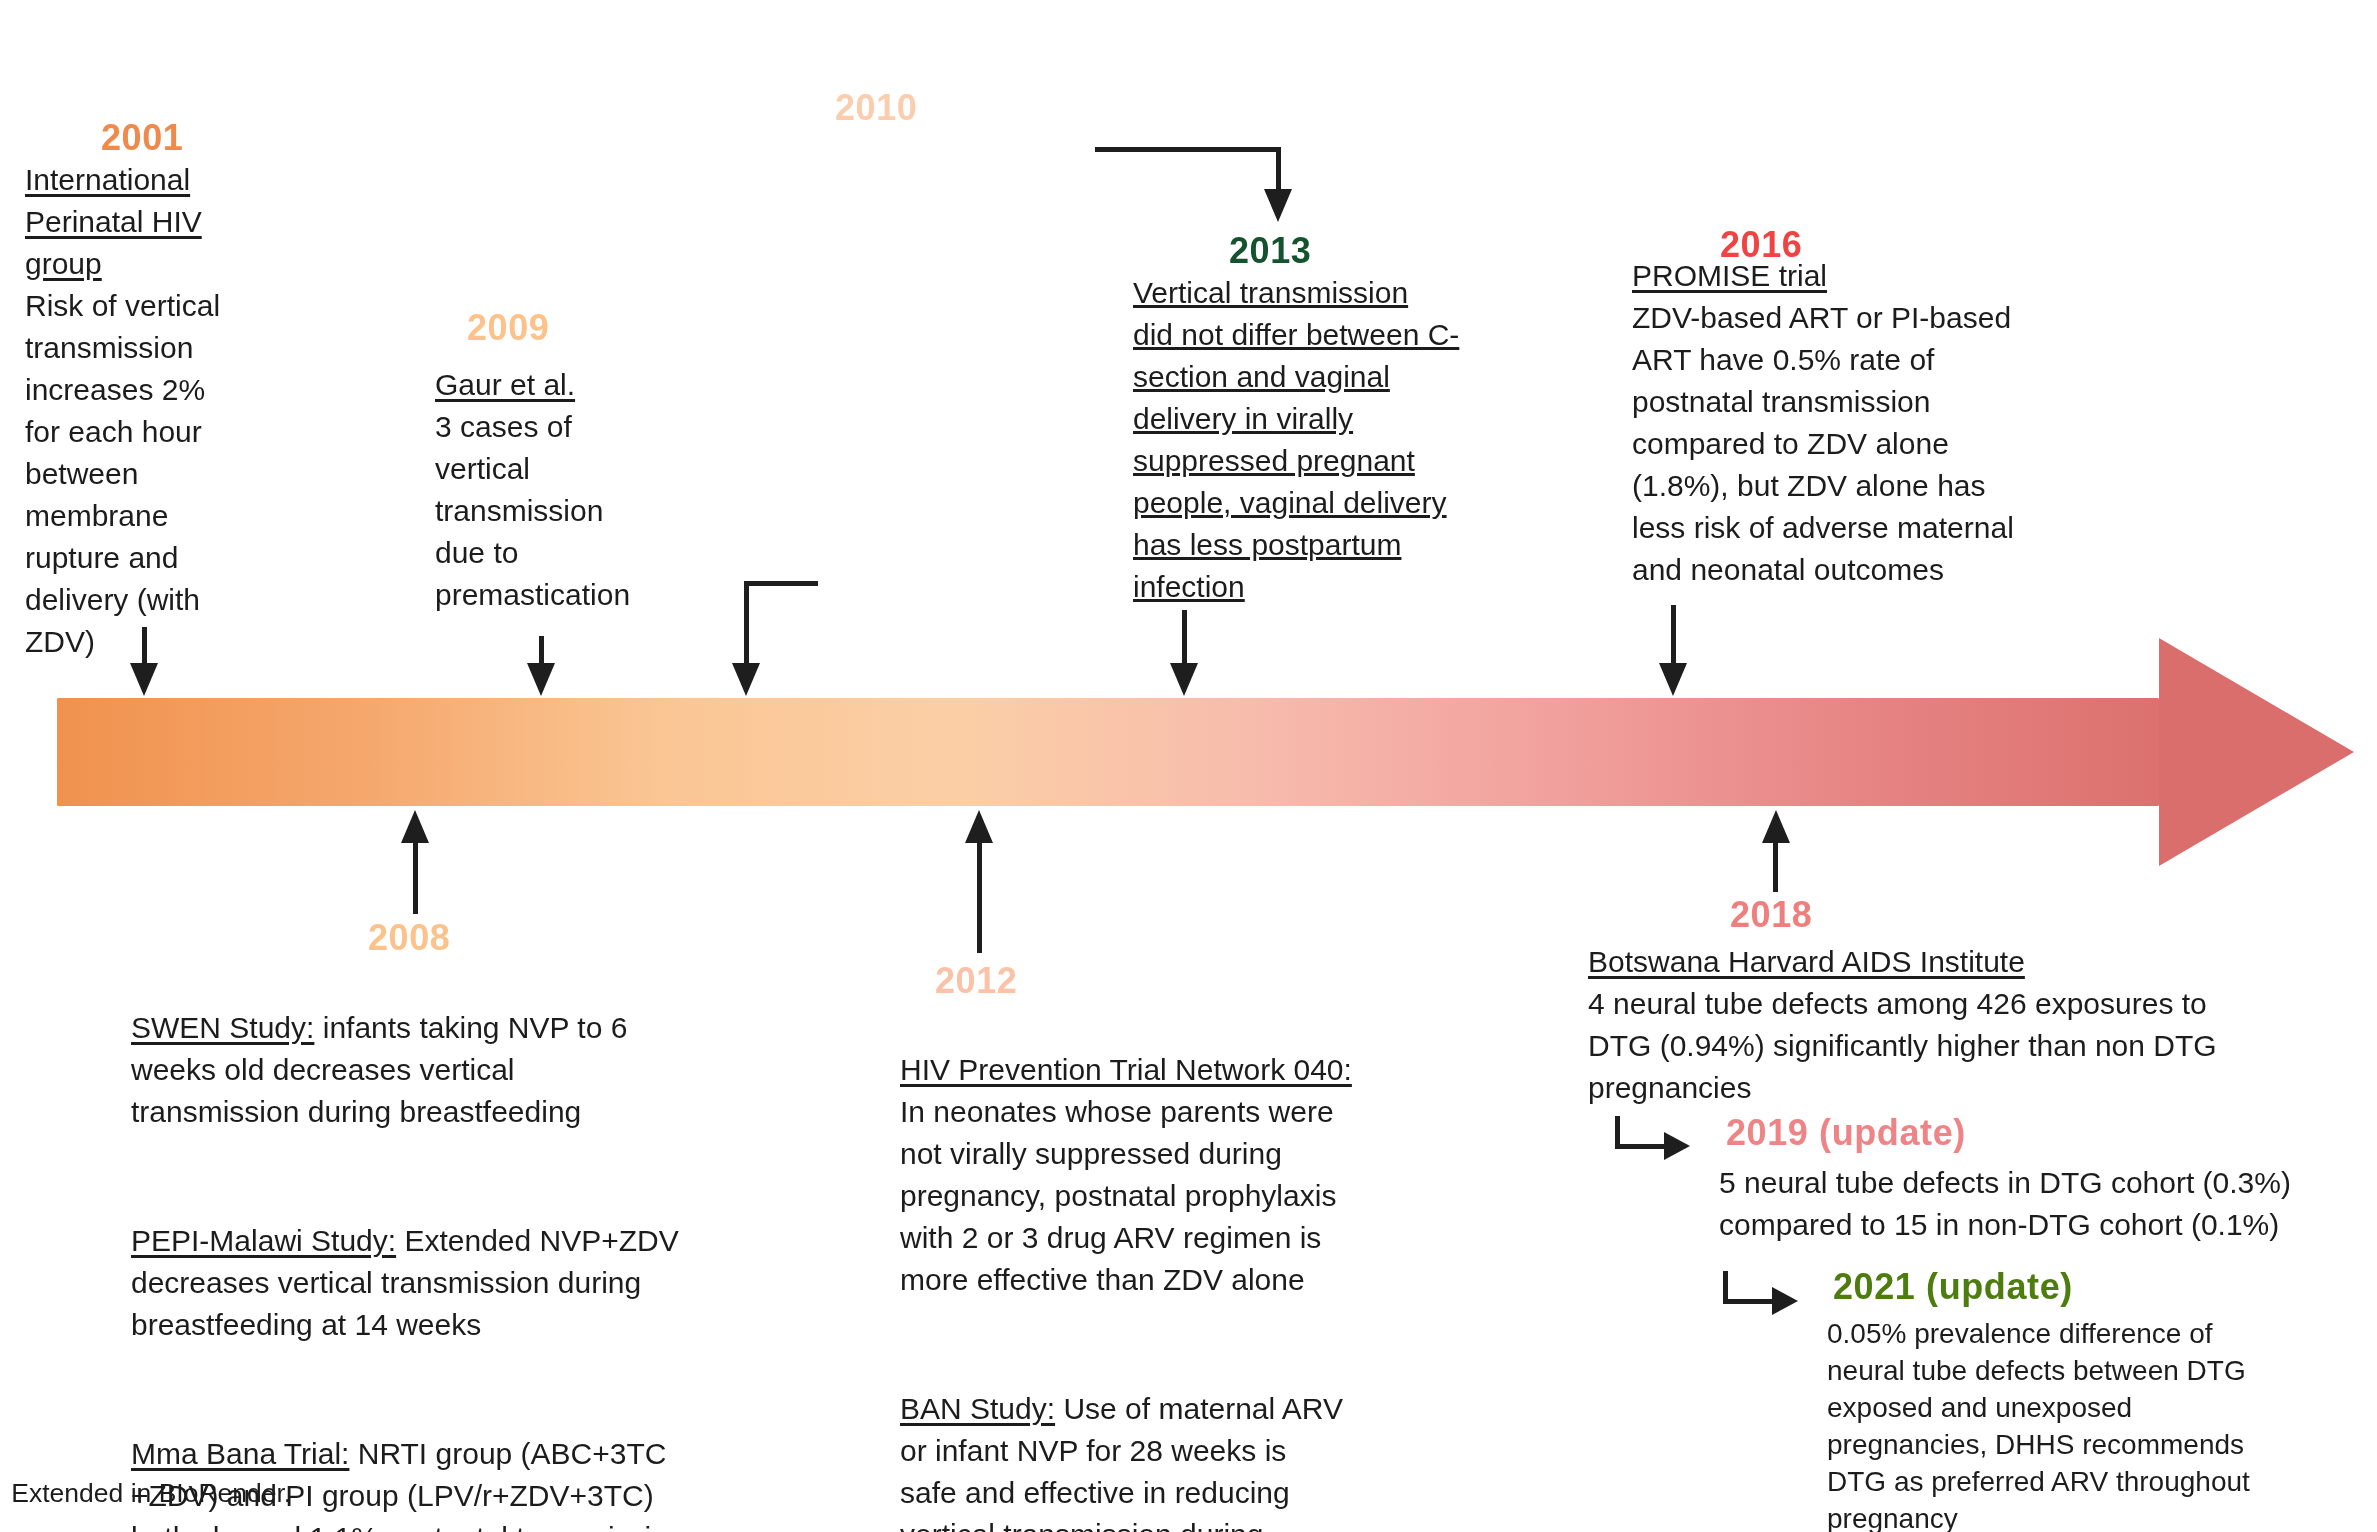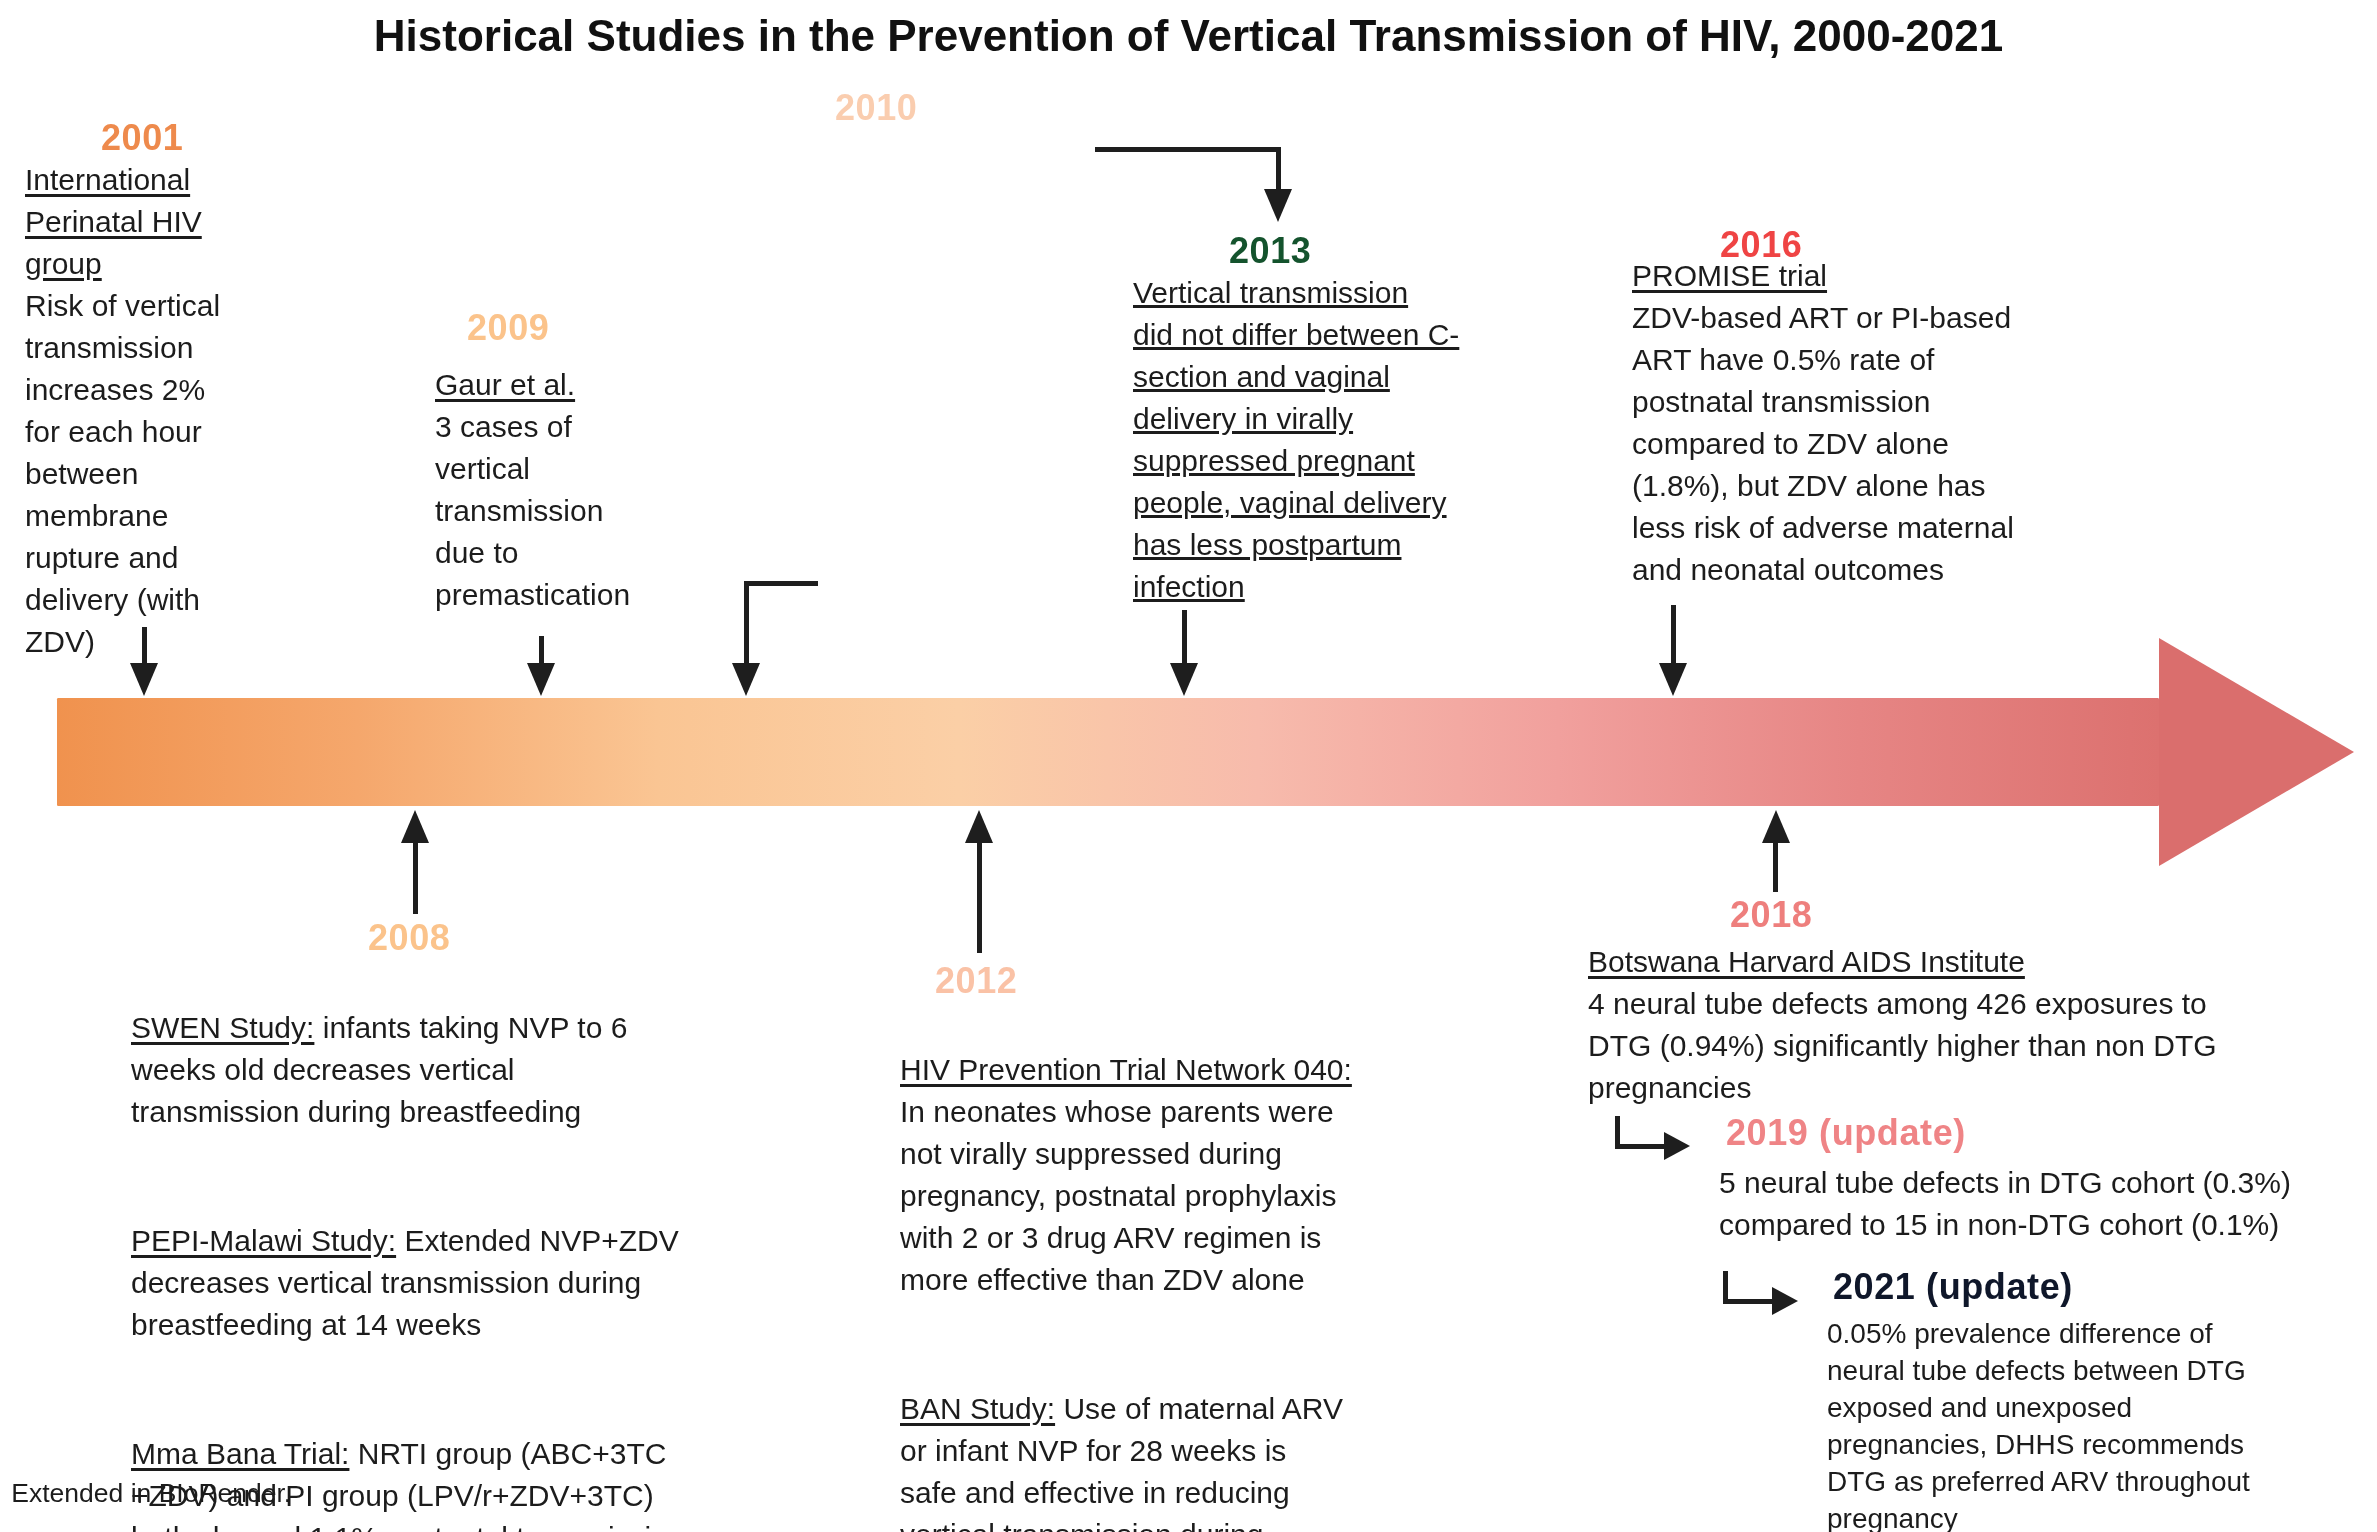--- a/index.html
+++ b/index.html
@@ -25,21 +25,20 @@
   
   .tl-band{border-radius:1.3px;}
   .tl-head{width:0;height:0;border-top:114px solid transparent;border-bottom:114px solid transparent;border-left:195px solid #DA6E6D;}
   .credit{font-size:26.5px;color:#1c1c1c;}
 </style>
 </head>
 <body>
 
 <div id="canvas">
 
-  <div class="abs title">Historical Studies in the Prevention of Vertical Transmission of HIV, 2000-2021</div>
 
   <div class="abs tl-band" style="left: 57px; top: 698px; width: 2102px; height: 108px; background: linear-gradient(90deg, rgb(240, 146, 78), rgb(245, 167, 108), rgb(250, 197, 147), rgb(251, 207, 166), rgb(247, 187, 172), rgb(241, 160, 157), rgb(230, 133, 132), rgb(220, 113, 111));"></div>
   <div class="abs tl-head" style="left: 2159px; top: 638px; border-left-color: rgb(218, 110, 109);"></div>
 
   <div class="abs year" style="left: 101px; top: 117px; color: rgb(238, 138, 76); text-align: right;">2001</div>
   <div class="abs body-txt" style="left:25px;top:159px;width:328px;">
     <span class="u pre">International
 Perinatal HIV
 group</span>
     <span class="pre" style="display:block;">Risk of vertical
@@ -159,21 +158,21 @@
   <div class="abs seg" style="left:1615px;top:1116px;width:5px;height:33px;"></div>
   <div class="abs seg" style="left:1615px;top:1144px;width:49px;height:5px;"></div>
   <div class="abs head-right" style="left:1664px;top:1132px;"></div>
   <div class="abs year" style="left: 1726px; top: 1112px; color: rgb(239, 132, 134);">2019 (update)</div>
   <div class="abs body-txt pre" style="left:1719px;top:1162px;width:668px;line-height:42px;">5 neural tube defects in DTG cohort (0.3%)
 compared to 15 in non-DTG cohort (0.1%)</div>
 
   <div class="abs seg" style="left:1723px;top:1271px;width:5px;height:33px;"></div>
   <div class="abs seg" style="left:1723px;top:1299px;width:49px;height:5px;"></div>
   <div class="abs head-right" style="left:1772px;top:1287px;"></div>
-  <div class="abs year" style="left: 1833px; top: 1266px; color: #0f172a;">2021 (update)</div>
+  <div class="abs year" style="left: 1833px; top: 1266px; color: #4d7c0f;">2021 (update)</div>
   <div class="abs body-txt tight pre" style="left:1827px;top:1315px;width:567px;">0.05% prevalence difference of
 neural tube defects between DTG
 exposed and unexposed
 pregnancies, DHHS recommends
 DTG as preferred ARV throughout
 pregnancy</div>
 
   <div class="abs credit" style="left:11.3px;top:1478px;">Extended in BIoRender.</div>
 
 </div>

